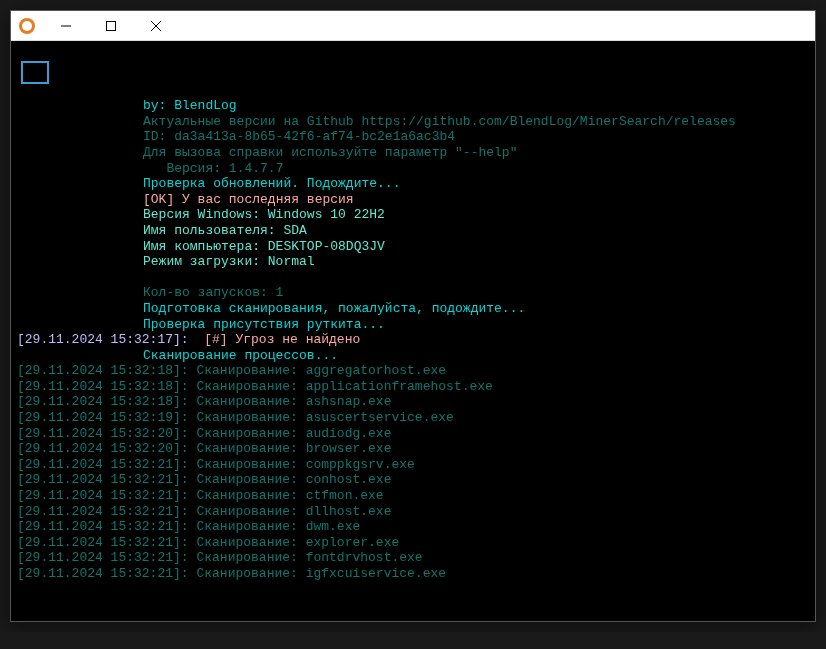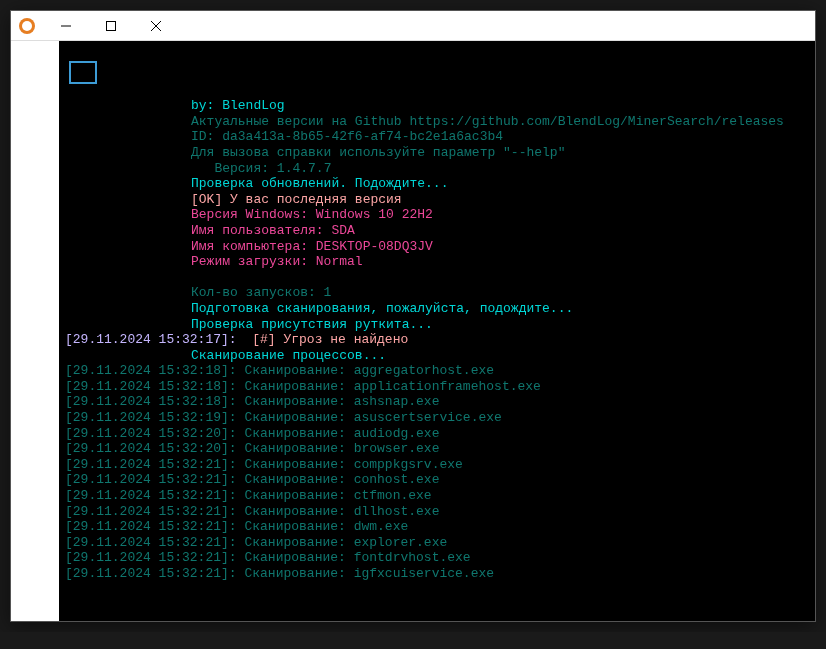--- a/index.html
+++ b/index.html
@@ -61,33 +61,32 @@
   background: #000;
   color: #c0c0c0;
   padding: 4px 6px 18px 6px;
   min-height: 580px;
   font-family: 'Consolas', 'Courier New', monospace;
   font-size: 13px;
   line-height: 1.2;
   white-space: pre;
   overflow: hidden;
   position: relative;
-  margin-left: 48px;
 }
 .logo-box {
   display: inline-block;
   border: 2px solid #3d9cd6;
   padding: 2px 8px;
   margin-bottom: 14px;
   margin-left: 4px;
 }
 .c-cyan { color: #00d7d7; }
 .c-white { color: #0f766e; }
 .c-green { color: #fca5a5; }
-.c-gray { color: #ec4899; }
+.c-gray { color: #5eead4; }
 .c-blue { color: #c4b5fd; }
 .line { display: block; }
 .indent { padding-left: 126px; display: block; }
 </style>
 </head>
 <body>
 
 <div class="window">
   <div class="titlebar">
     <div class="titlebar-icon"></div>

